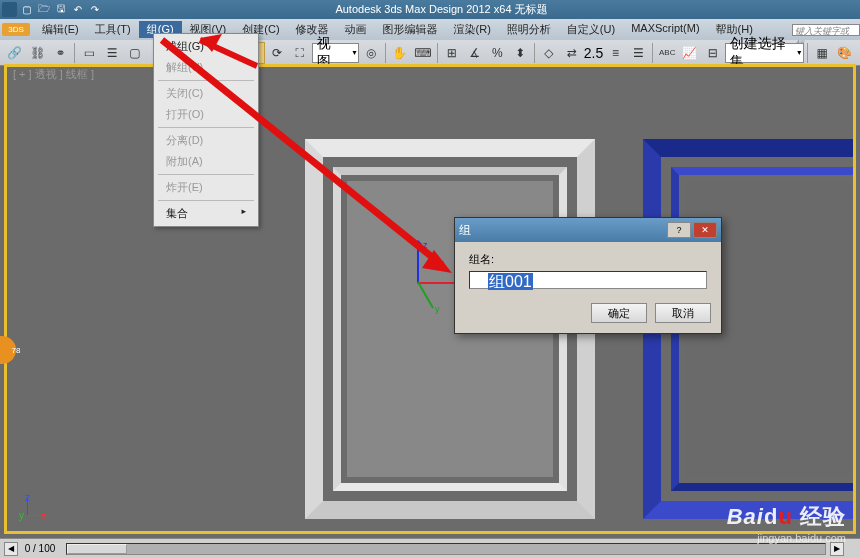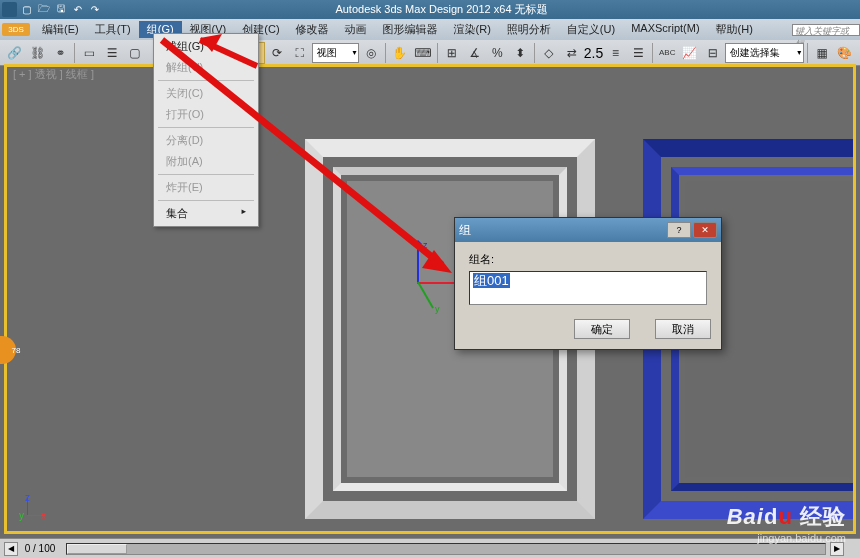--- a/index.html
+++ b/index.html
@@ -14,21 +14,21 @@
 
 .menu-bar { height: 21px; background: linear-gradient(#cfd8e0, #b8c4d0); display: flex; align-items: center; font-size: 11px; padding-left: 2px; }
 .app-logo { width: 28px; height: 13px; background: #e8a030; color: #fff; font-size: 8px; display: flex; align-items: center; justify-content: center; border-radius: 2px; margin-right: 4px; }
 .menu-item { padding: 1px 8px; color: #222; cursor: pointer; }
 .menu-item.active { background: #3a6a9e; color: #fff; }
 .search-box { margin-left: auto; width: 68px; height: 12px; background: #fff; border: 1px solid #888; font-size: 9px; color: #888; font-style: italic; padding: 0 2px; }
 
 .toolbar { height: 26px; background: linear-gradient(#d8dce0, #c8ccd0); display: flex; align-items: center; padding: 0 4px; gap: 1px; border-bottom: 1px solid #888; }
 .tool-btn { width: 22px; height: 22px; display: flex; align-items: center; justify-content: center; border: 1px solid transparent; cursor: pointer; color: #333; font-size: 12px; }
 .tool-sep { width: 1px; height: 20px; background: #999; margin: 0 2px; }
-.dropdown { height: 20px; background: #fff; border: 1px solid #888; font-size: 10px; display: flex; align-items: center; padding: 0 14px 0 4px; position: relative; }
+.dropdown { height: 20px; background: #fff; border: 1px solid #888; font-size: 14px; display: flex; align-items: center; padding: 0 14px 0 4px; position: relative; }
 .dropdown::after { content: "▾"; position: absolute; right: 2px; font-size: 8px; }
 
 .viewport { position: absolute; left: 4px; top: 64px; right: 4px; bottom: 24px; background: #6b6b6b; border: 3px solid #e8c030; overflow: hidden; }
 .vp-label { position: absolute; left: 6px; top: 0; color: #999; font-size: 11px; }
 
 .frame { position: absolute; }
 .frame .outer { position: absolute; inset: 0; border: 18px solid; }
 .frame.white .outer { border-color: #e8e8e8 #d0d0d0 #c8c8c8 #d8d8d8; }
 .frame .inner { position: absolute; inset: 28px; border: 8px solid; }
 .frame.white .inner { border-color: #c8c8c8 #e0e0e0 #e8e8e8 #d8d8d8; }
@@ -61,23 +61,23 @@
 .menu-sep { height: 1px; background: #bbb; margin: 2px 4px; }
 
 .dialog { position: absolute; left: 454px; top: 217px; width: 268px; background: #d4d0c8; border: 1px solid #333; box-shadow: 3px 3px 8px rgba(0,0,0,0.4); z-index: 200; }
 .dlg-title { height: 24px; background: linear-gradient(#6a9cc8, #4a7ca8); display: flex; align-items: center; padding: 0 4px; }
 .dlg-title-text { color: #fff; font-size: 12px; flex: 1; }
 .dlg-btns { display: flex; gap: 2px; }
 .dlg-wbtn { width: 24px; height: 16px; background: #d4d0c8; border: 1px solid #888; display: flex; align-items: center; justify-content: center; font-size: 9px; cursor: pointer; }
 .dlg-wbtn.close { background: #c04030; color: #fff; border-radius: 2px; }
 .dlg-body { padding: 10px 14px; }
 .dlg-label { font-size: 11px; margin-bottom: 4px; }
-.dlg-input { width: 100%; height: 34px; background: #fff; border: 1px inset #888; font-size: 13px; padding: 0 3px; }
+.dlg-input { width: 100%; height: 18px; background: #fff; border: 1px inset #888; font-size: 16px; padding: 0 18px; }
 .dlg-input .sel { background: #316ac5; color: #fff; padding: 0 1px; }
-.dlg-footer { display: flex; justify-content: flex-end; gap: 25px; padding: 4px 10px 10px; }
+.dlg-footer { display: flex; justify-content: flex-end; gap: 8px; padding: 4px 10px 10px; }
 .dlg-btn { width: 56px; height: 20px; background: linear-gradient(#f4f4f4, #d8d8d8); border: 1px solid #888; font-size: 11px; cursor: pointer; }
 
 .arrow-annotation { position: absolute; left: 152px; top: 30px; pointer-events: none; z-index: 150; }
 .arrow-annotation svg { overflow: visible; }
 
 .orange-tab { position: absolute; left: 0; top: 336px; width: 14px; height: 28px; background: #e89020; border-radius: 0 14px 14px 0; color: #fff; font-size: 8px; display: flex; align-items: center; justify-content: center; padding-left: 16px; }
 
 .status-bar { position: absolute; left: 0; bottom: 0; right: 0; height: 20px; background: #d0d0d0; display: flex; align-items: center; font-size: 10px; border-top: 1px solid #888; }
 .timeline { display: flex; align-items: center; padding: 0 4px; }
 .timeline-btn { width: 14px; height: 14px; border: 1px solid #888; background: #e8e8e8; font-size: 8px; display: flex; align-items: center; justify-content: center; }

